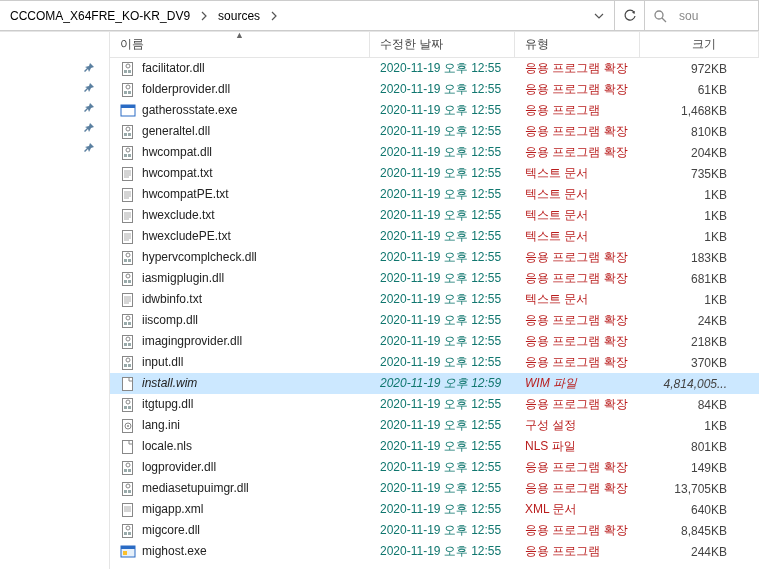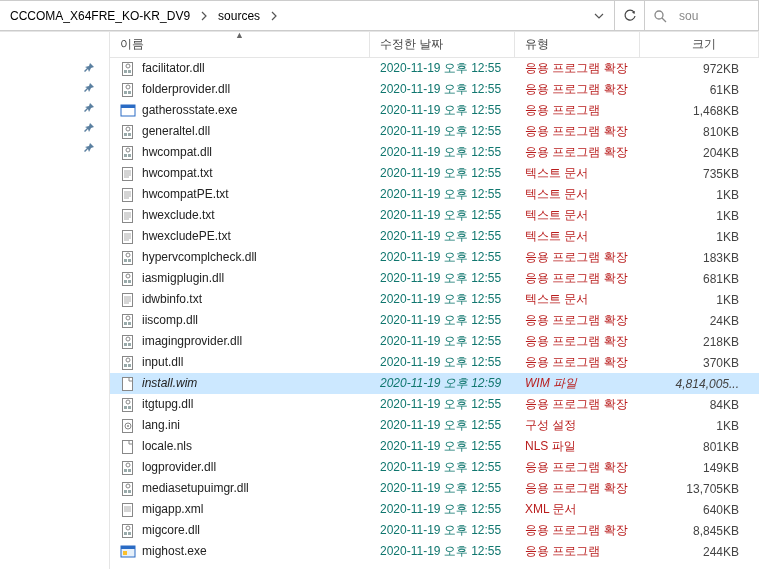--- a/index.html
+++ b/index.html
@@ -26,21 +26,21 @@
 .col-size { flex: 1; justify-content: center; }
 .sort-arrow { position: absolute; left: 50%; top: -2px; transform: translateX(-50%); color: #666; font-size: 9px; }
 
 .rows { overflow: hidden; }
 .row { display: flex; height: 21px; align-items: center; color: #222; }
 .row.selected { background: #cce8ff; font-style: italic; }
 .row .cell { padding-left: 10px; overflow: hidden; white-space: nowrap; text-overflow: ellipsis; }
 .c-name { width: 260px; display: flex; align-items: flex-start; gap: 6px; }
 .c-date { width: 145px; color: #0f766e; }
 .c-type { width: 125px; color: #b91c1c; }
-.c-size { flex: 1; text-align: right; padding-right: 20px; color: #444; }
+.c-size { flex: 1; text-align: right; padding-right: 32px; color: #444; }
 
 .file-icon { width: 16px; height: 16px; display: inline-flex; align-items: center; justify-content: center; flex-shrink: 0; }
 
 svg { display: block; }
 </style>
 </head>
 <body>
 
 <div class="topbar">
   <div class="breadcrumb">

